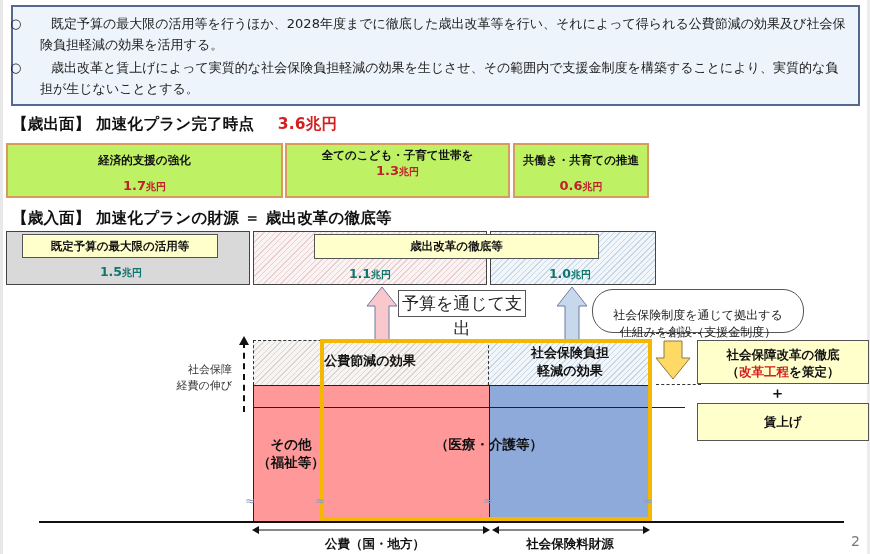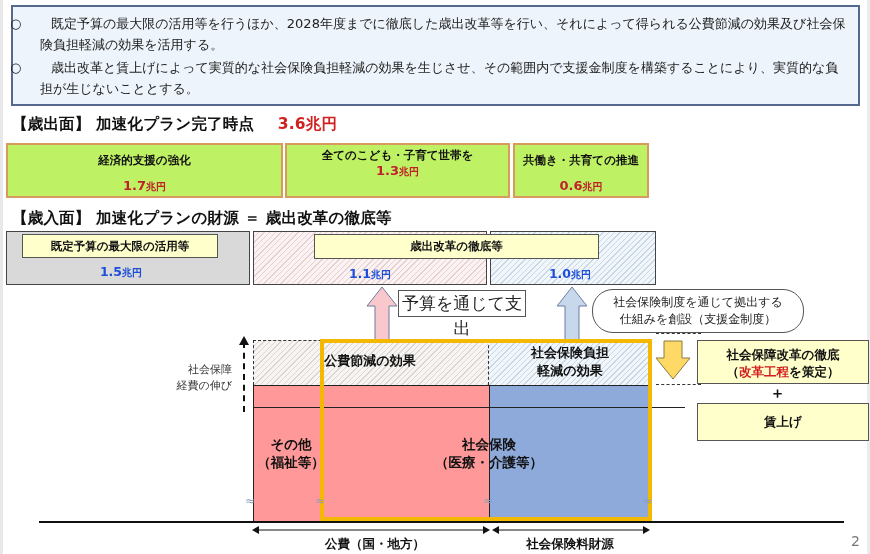--- a/index.html
+++ b/index.html
@@ -41,21 +41,21 @@
   .hatch-blue {
     background: repeating-linear-gradient(135deg, #f1f6fb 0px, #f1f6fb 3px, #c9d6e5 3px, #c9d6e5 4px);
   }
   .hatch-grey {
     background: repeating-linear-gradient(135deg, #f7f5f3 0px, #f7f5f3 3px, #ddd6d0 3px, #ddd6d0 4px);
   }
   .yellow-label {
     background: #ffffcc; border: 1px solid #555; text-align: center;
     font-size: 11.5px; font-weight: bold;
   }
-  .rev-amt { color: #1d4ed8; font-size: 12.5px; font-weight: bold; text-align: center; }
+  .rev-amt { color: #0f766e; font-size: 12.5px; font-weight: bold; text-align: center; }
 
   .note-box {
     border: 1px solid #555; background: #fff; text-align: center;
     font-size: 12px; line-height: 17px; color: #222;
   }
 
   .pink-block { background: #ff9999; }
   .blue-block { background: #8eaadb; }
   .label-bold { font-weight: bold; text-align: center; font-size: 13px; line-height: 18px; }
   .side-label { font-size: 11px; line-height: 16px; color: #333; text-align: right; }
@@ -102,21 +102,21 @@
 <div class="abs rev-amt" style="left:540px; top:266px; width:60px;"><span>1.0</span><span class="unit">兆円</span></div>
 
 <svg class="abs" style="left:366px; top:286px;" width="32" height="62">
   <polygon points="16,1 31,20 23,20 23,61 9,61 9,20 1,20" fill="#f8c8cc" stroke="#6f7ba0" stroke-width="1"></polygon>
 </svg>
 <svg class="abs" style="left:556px; top:286px;" width="32" height="68">
   <polygon points="16,1 31,20 23,20 23,67 9,67 9,20 1,20" fill="#c8d8ec" stroke="#6f7ba0" stroke-width="1"></polygon>
 </svg>
 
 <div class="abs note-box" style="left:398px; top:290px; width:128px; height:27px; line-height:25px; font-size:17px;">予算を通じて支出</div>
-<div class="abs note-box" style="left:592px; top:289px; width:212px; height:44px; padding-top:4px;border-radius:21px;">
+<div class="abs note-box" style="left:592px; top:289px; width:212px; height:44px; padding-top:17px;border-radius:21px;">
   <div>社会保険制度を通じて拠出する</div>
   <div>仕組みを創設（支援金制度）</div>
 </div>
 
 <div class="abs hatch-grey" style="left:253px; top:340px; width:235px; height:45px; border-top:1.5px dashed #333; border-left:1.5px dashed #333;"></div>
 <div class="abs hatch-blue" style="left:488px; top:340px; width:160px; height:45px; border-top:1.5px dashed #333; border-left:1px dashed #333;"></div>
 <div class="abs label-bold" style="left:300px; top:352px; width:140px;">公費節減の効果</div>
 <div class="abs label-bold" style="left:500px; top:344px; width:140px;">
   <div>社会保険負担</div>
   <div>軽減の効果</div>
@@ -135,21 +135,20 @@
 <div class="abs blue-block" style="left:489px; top:385px; width:160px; height:136px; border-top:1.5px solid #222; border-left:1.5px solid #222;"></div>
 <div class="abs" style="left:253px; top:407px; width:432px; height:0; border-top:1.5px solid #222;"></div>
 
 <div class="abs" style="left:320px; top:339px; width:332px; height:182px; border:4px solid #f5b800;"></div>
 
 <div class="abs label-bold" style="left:252px; top:435px; width:78px; font-size:13.5px;">
   <div>その他</div>
   <div>（福祉等）</div>
 </div>
 <div class="abs label-bold" style="left:430px; top:435px; width:118px; font-size:13.5px;">
-  <div>社会保険</div>
   <div>（医療・介護等）</div>
 </div>
 
 <div class="abs tilde" style="left:245px; top:494px;">≈</div>
 <div class="abs tilde" style="left:315px; top:494px;">≈</div>
 <div class="abs tilde" style="left:483px; top:494px;">≈</div>
 <div class="abs tilde" style="left:643px; top:494px;">≈</div>
 
 <div class="abs" style="left:39px; top:521px; width:805px; height:0; border-top:2.5px solid #111;"></div>
 

